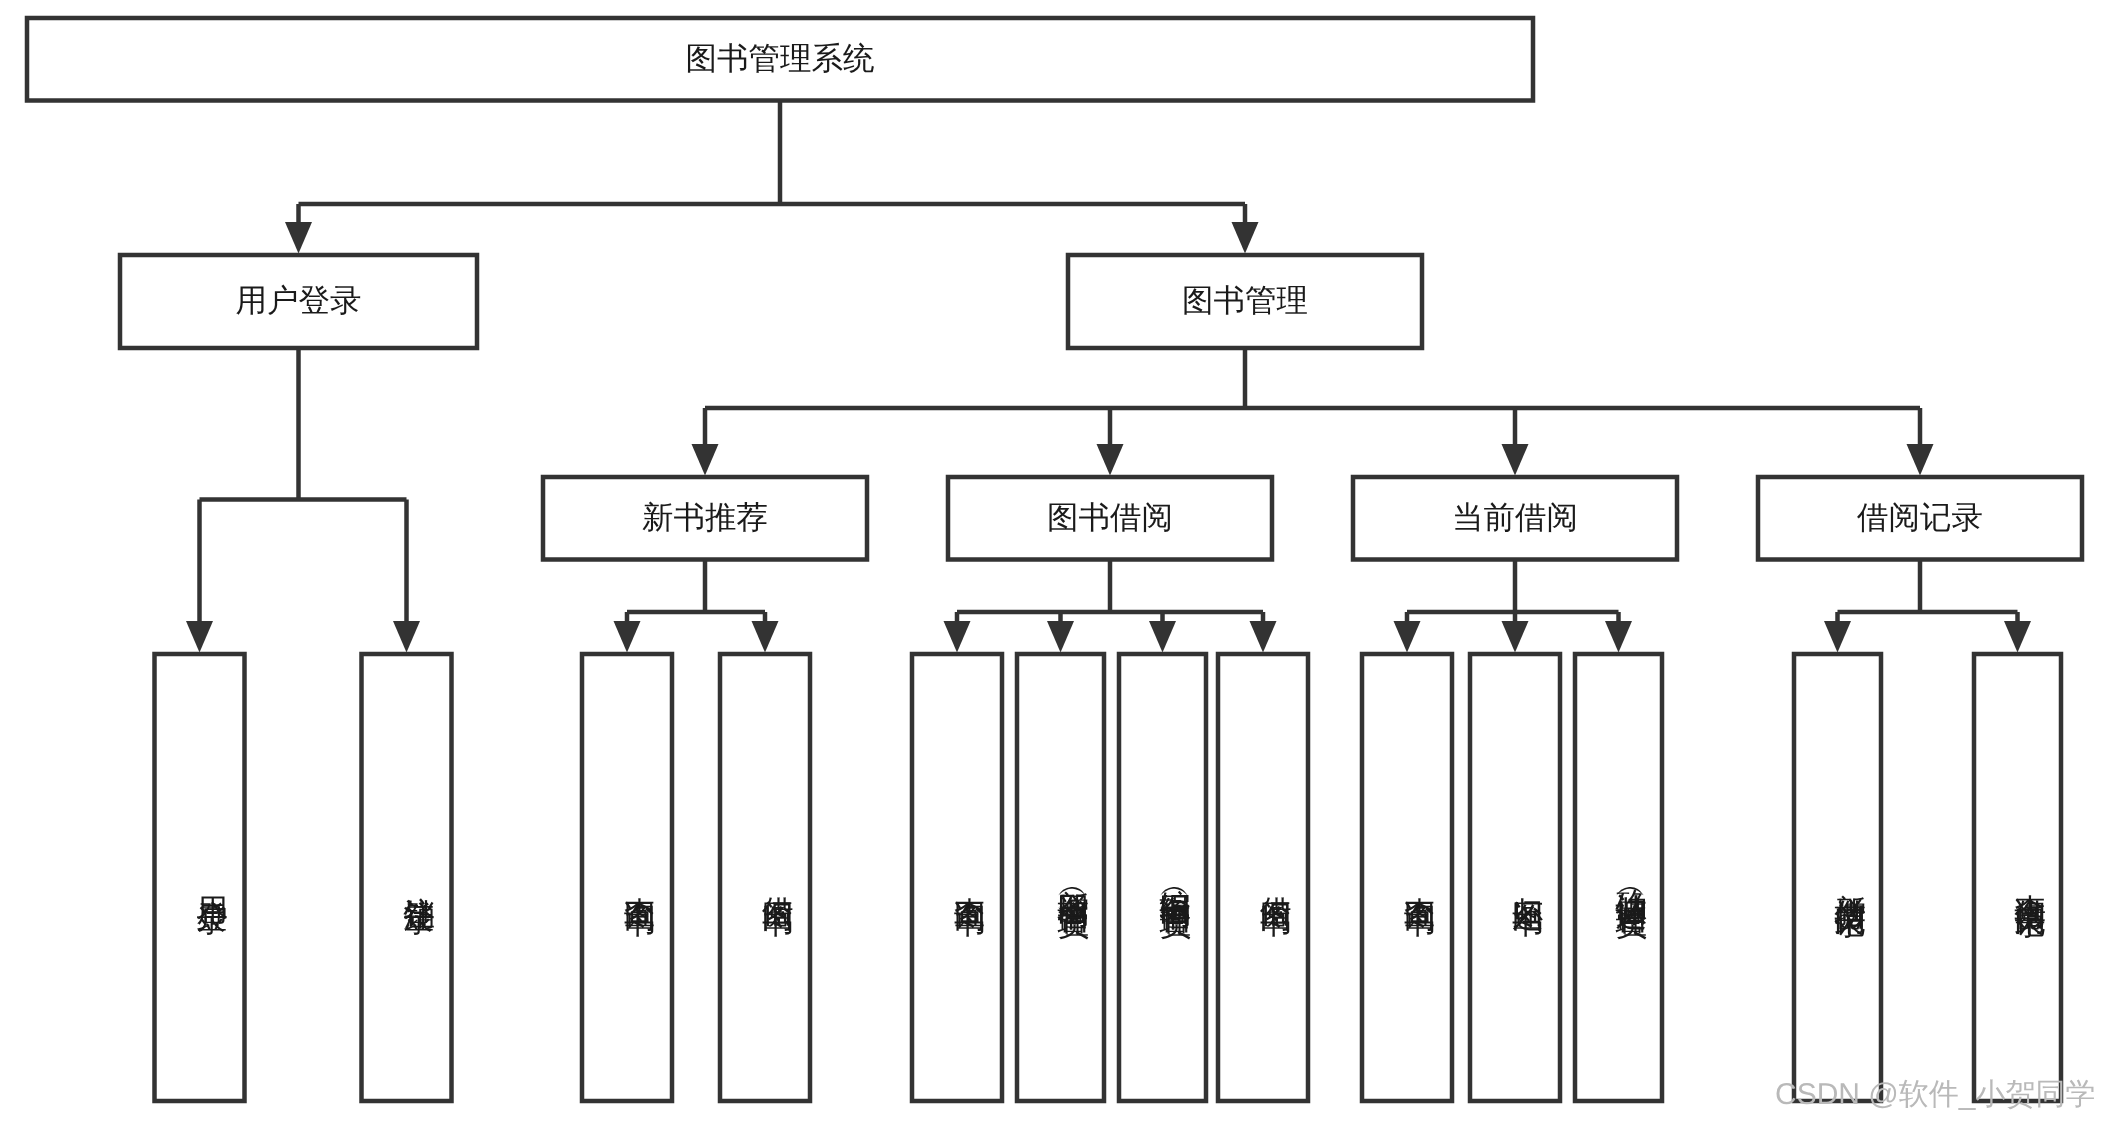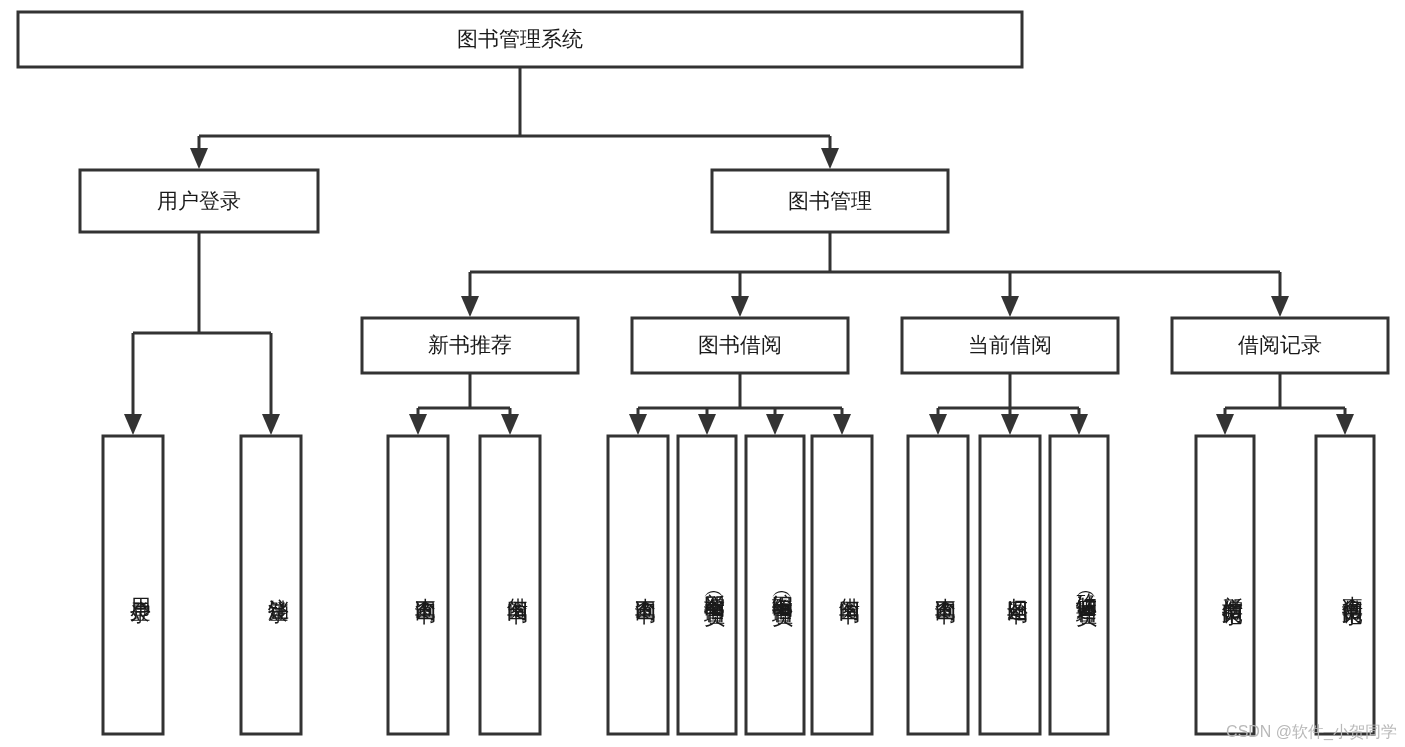--- a/index.html
+++ b/index.html
@@ -57,21 +57,21 @@
     fill: #1a1a1a;
     text-anchor: middle;
     writing-mode: vertical-rl;
     letter-spacing: 2px;
   }
   .watermark {
     position: absolute;
     right: 8px;
     bottom: 4px;
     font-family: "Liberation Sans", "DejaVu Sans", sans-serif;
-    font-size: 16px;
+    font-size: 20px;
     color: #b9b9b9;
     white-space: nowrap;
     user-select: none;
     pointer-events: none;
   }
 </style>
 </head>
 <body>
 
 <div id="diagram-root">

